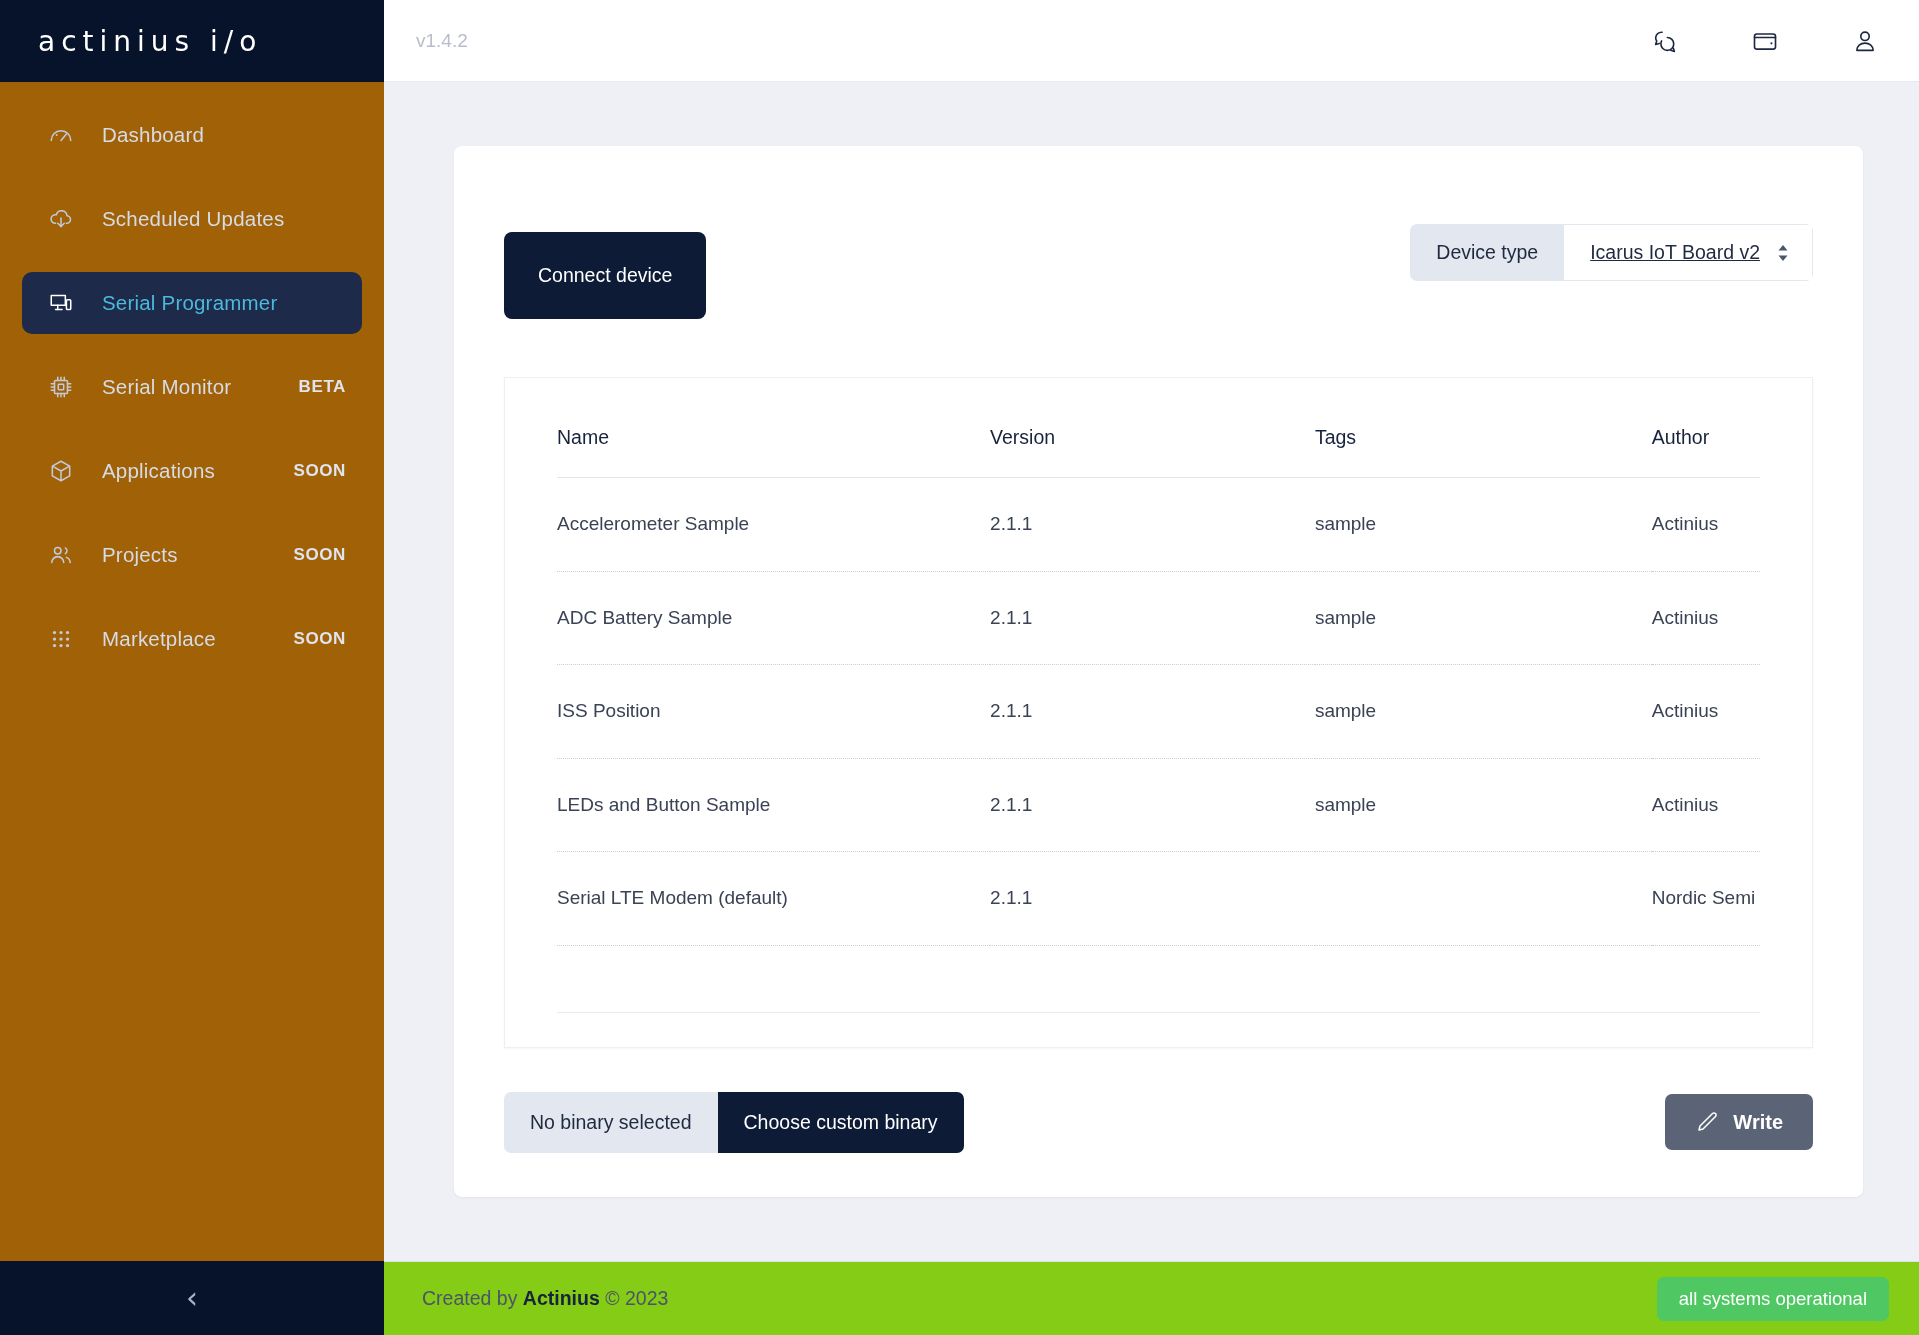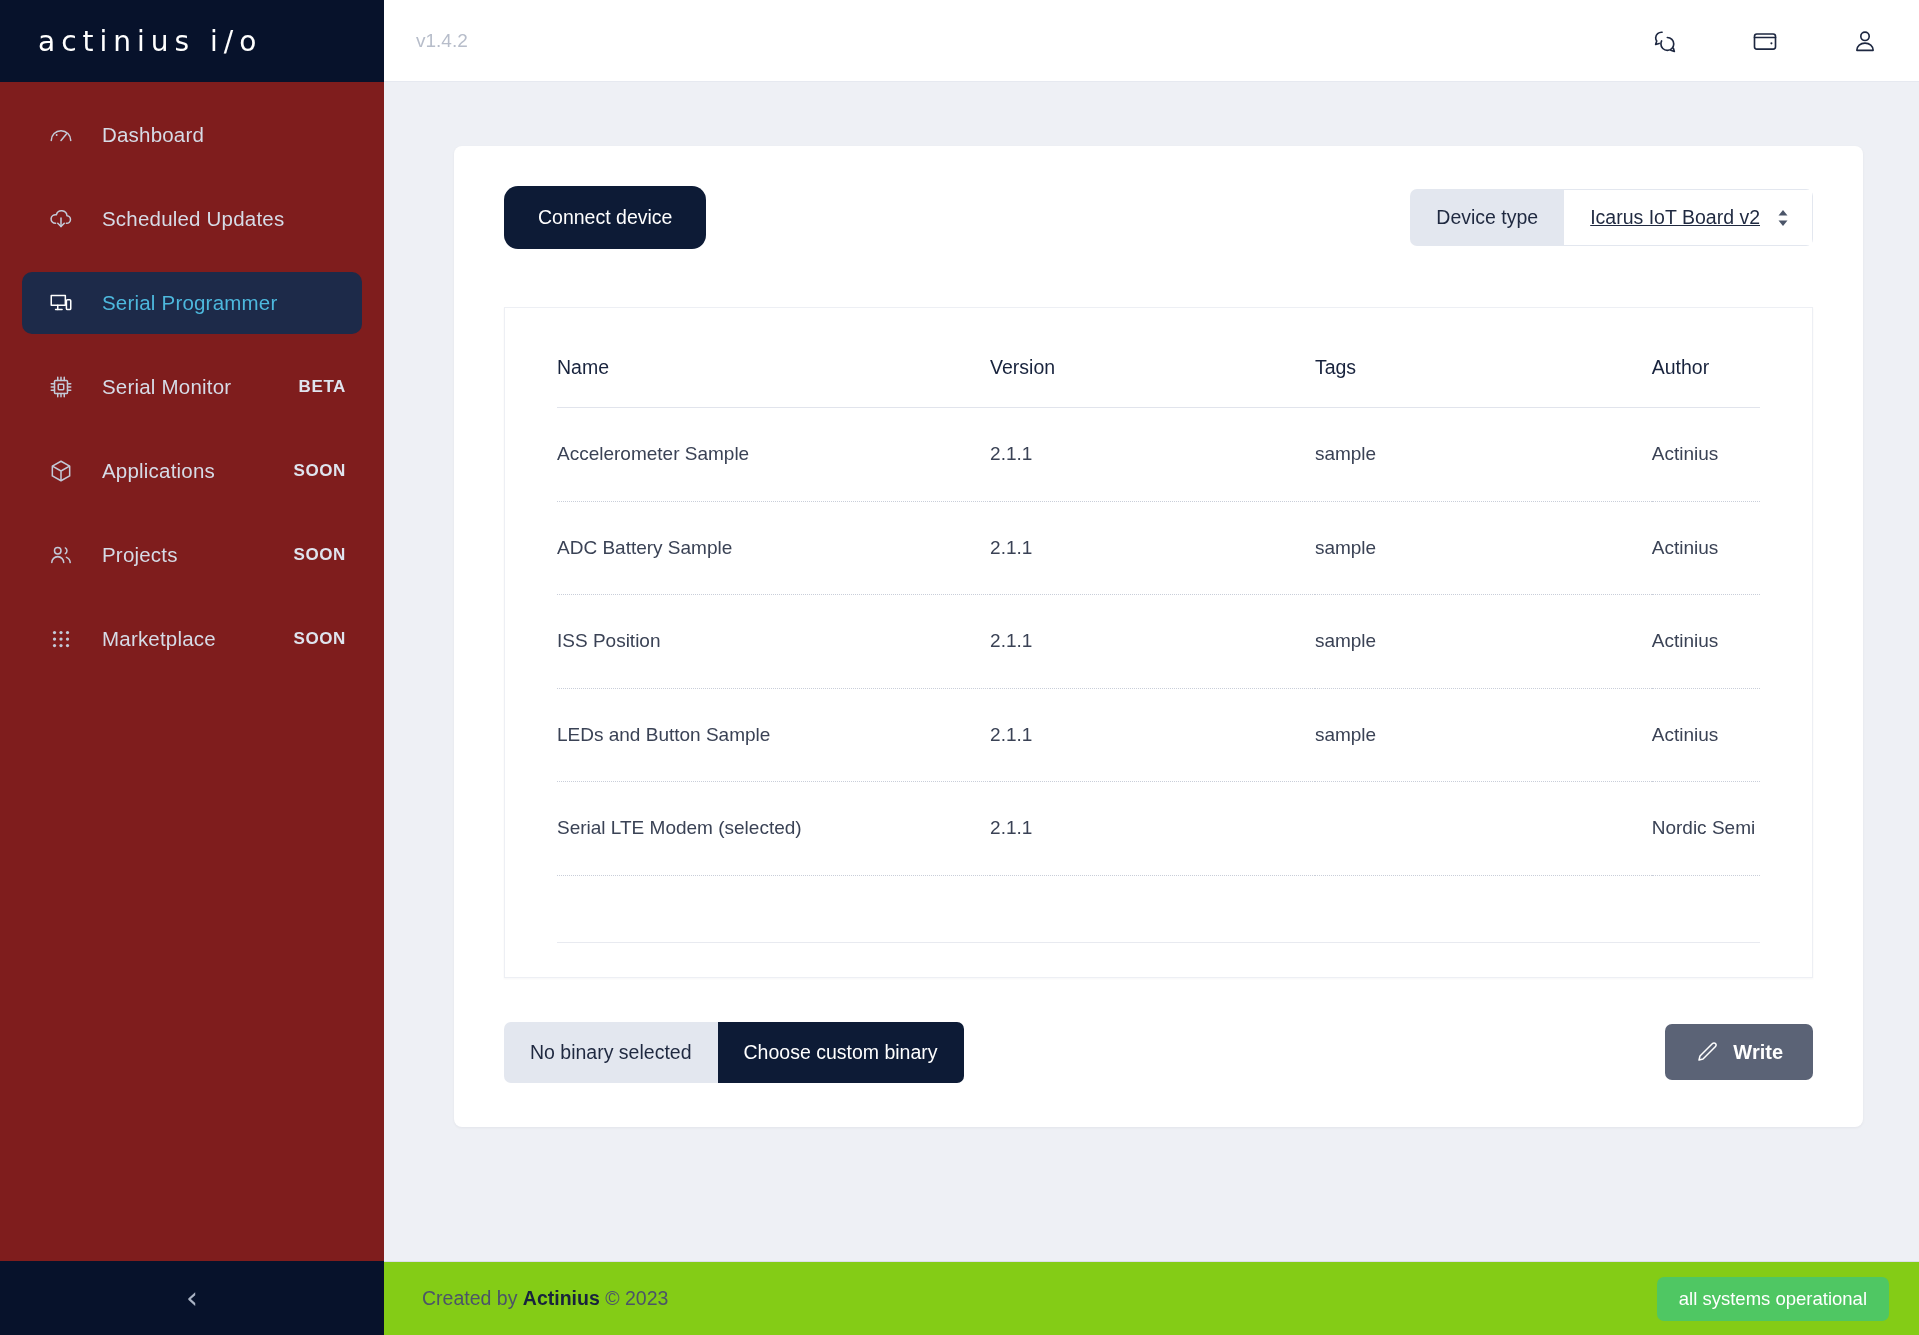--- a/index.html
+++ b/index.html
@@ -7,21 +7,21 @@
     width: 1919px; height: 1335px;
     font-family: "Liberation Sans", sans-serif;
     background: #eef0f5;
     overflow: hidden;
   }
   .app { display: flex; width: 1919px; height: 1335px; position: relative; }
 
   
   .sidebar {
     width: 384px; flex: 0 0 384px;
-    background: #7f1d1d;
+    background: #a16207;
     display: flex; flex-direction: column;
     position: relative;
   }
   .logo-wrap {
     height: 82px; flex: 0 0 82px;
     background: #07122b;
     display: flex; align-items: center; padding-left: 38px;
   }
   .logo {
     color: #ffffff;
@@ -94,23 +94,24 @@
   .panel {
     background: #ffffff;
     border-radius: 8px;
     padding: 40px 50px 44px 50px;
     box-shadow: 0 1px 3px rgba(16,24,40,.05);
   }
   .panel-top { display: flex; align-items: center; }
   .btn-connect {
     background: #0d1b36; color: #fff;
     font-size: 19.5px;
-    border: none; border-radius: 14px;
-    padding: 20px 34px;
+    border: none; border-radius: 8px;
+    padding: 32px 34px;
     cursor: pointer;
+    margin-top: 46px;
   }
   .device-group { margin-left: auto; display: flex; align-items: stretch; border-radius: 7px; overflow: hidden; }
   .device-label {
     background: #e3e7ef; color: #1f2940;
     font-size: 19.5px;
     padding: 16px 26px;
     display: flex; align-items: center;
   }
   .device-select {
     background: #ffffff; color: #1f2940;
@@ -378,21 +379,21 @@
                 <td class="col-tags">sample</td>
                 <td class="col-auth">Actinius</td>
               </tr>
               <tr>
                 <td class="col-name">LEDs and Button Sample</td>
                 <td class="col-ver">2.1.1</td>
                 <td class="col-tags">sample</td>
                 <td class="col-auth">Actinius</td>
               </tr>
               <tr>
-                <td class="col-name">Serial LTE Modem (selected)</td>
+                <td class="col-name">Serial LTE Modem (default)</td>
                 <td class="col-ver">2.1.1</td>
                 <td class="col-tags"></td>
                 <td class="col-auth">Nordic Semi</td>
               </tr>
             </tbody>
           </table>
           <div class="card-bottom-rule"></div>
         </div>
 
         <div class="actions">

